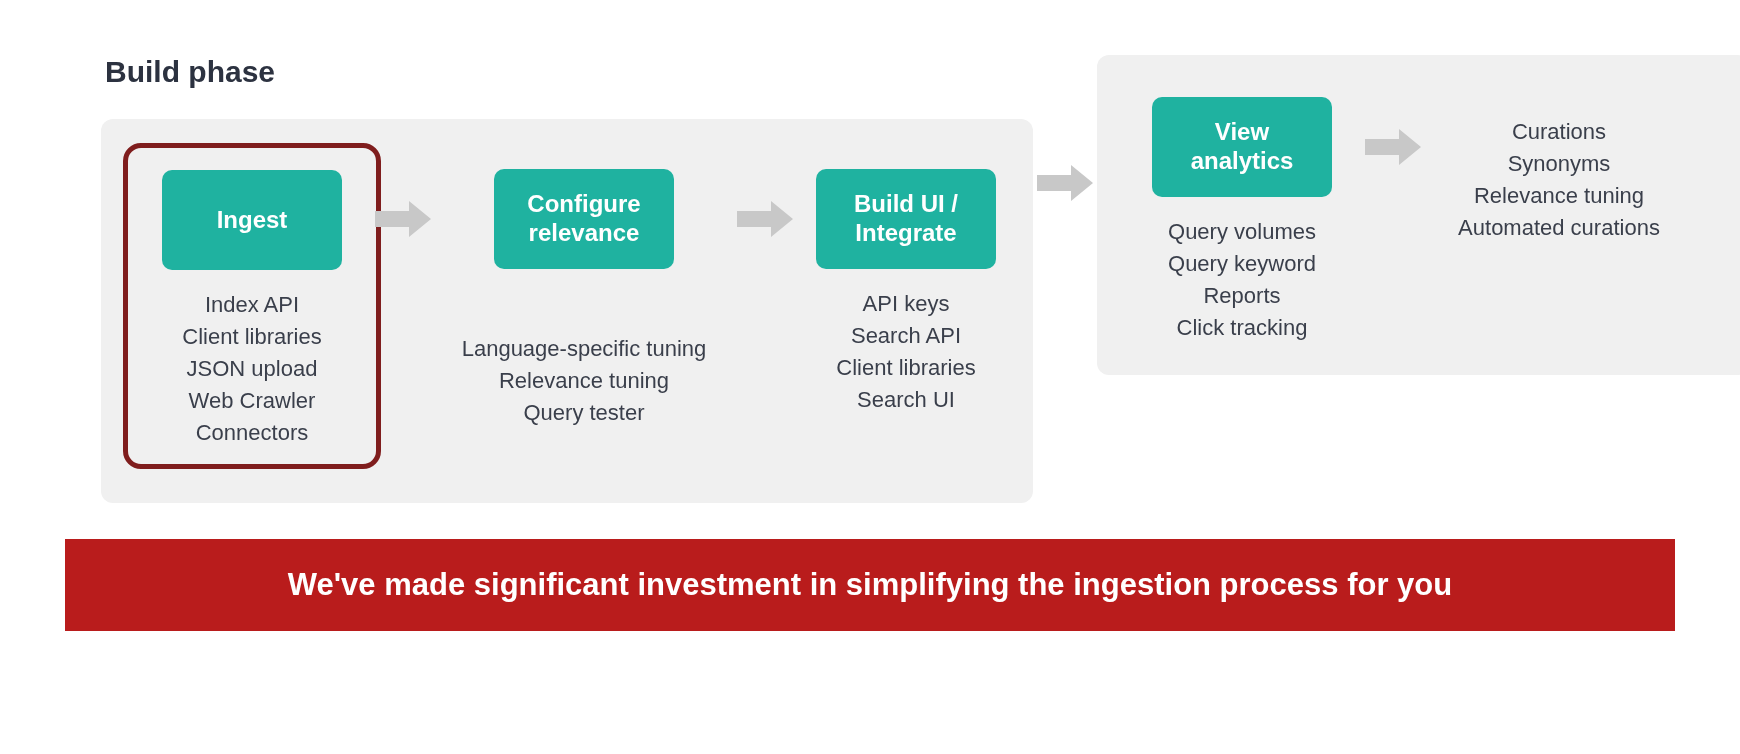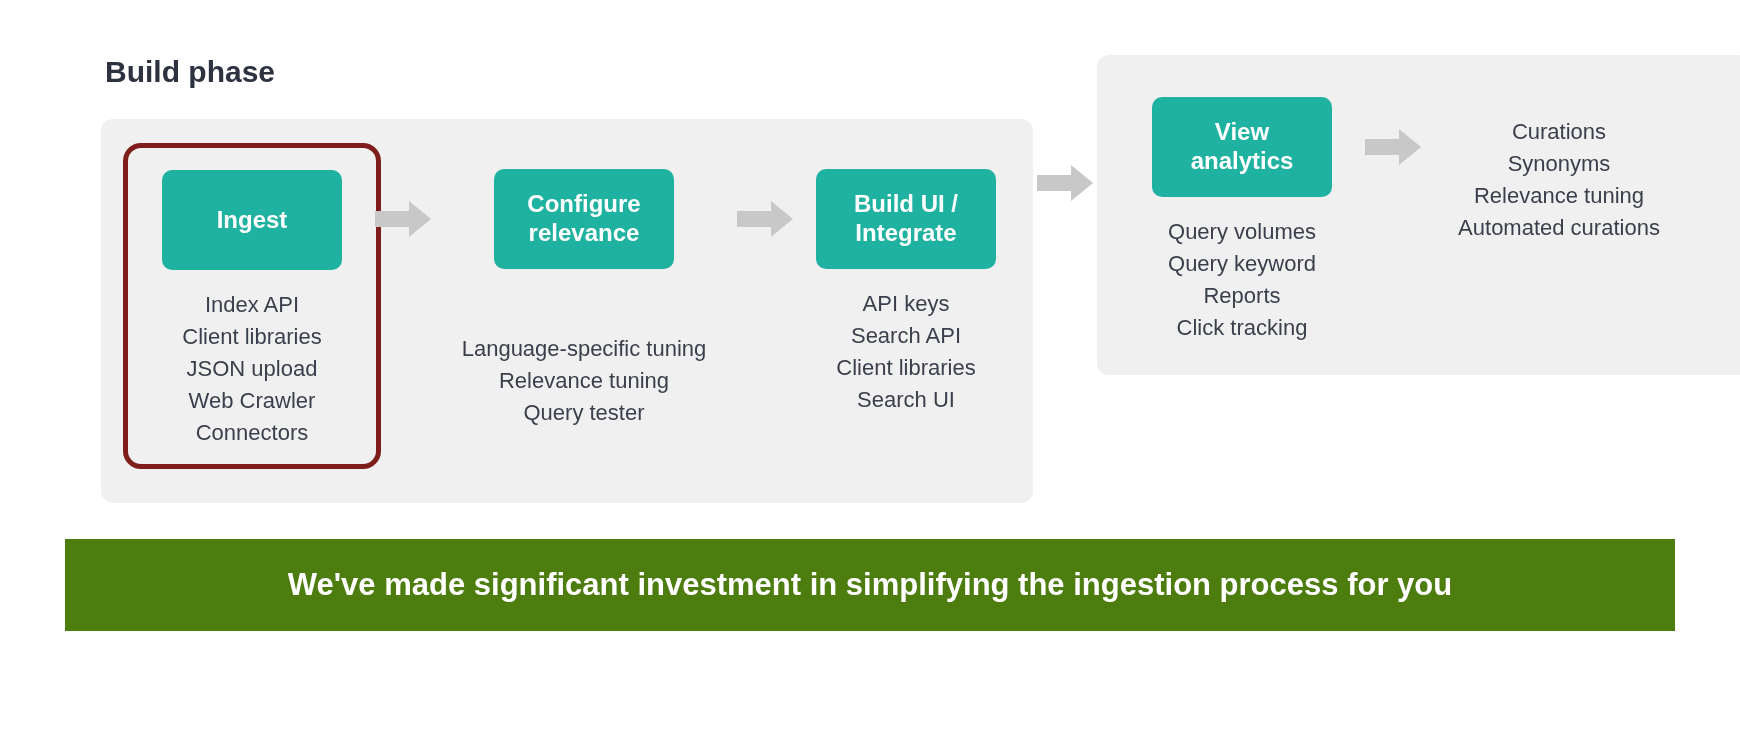--- a/index.html
+++ b/index.html
@@ -98,21 +98,21 @@
     align-items: center;
     justify-content: center;
     margin-top: 110px;
     margin-left: -36px;
     margin-right: -36px;
     z-index: 2;
   }
   .bridge-arrow svg { width: 56px; height: 36px; }
   .banner {
     margin-top: 36px;
-    background: #4d7c0f;
+    background: #b91c1c;
     color: #fff;
     font-weight: 700;
     font-size: 31px;
     text-align: center;
     padding: 28px 20px;
     width: 1610px;
   }
   .step-col.no-highlight { padding-top: 26px; }
 </style>
 </head>

